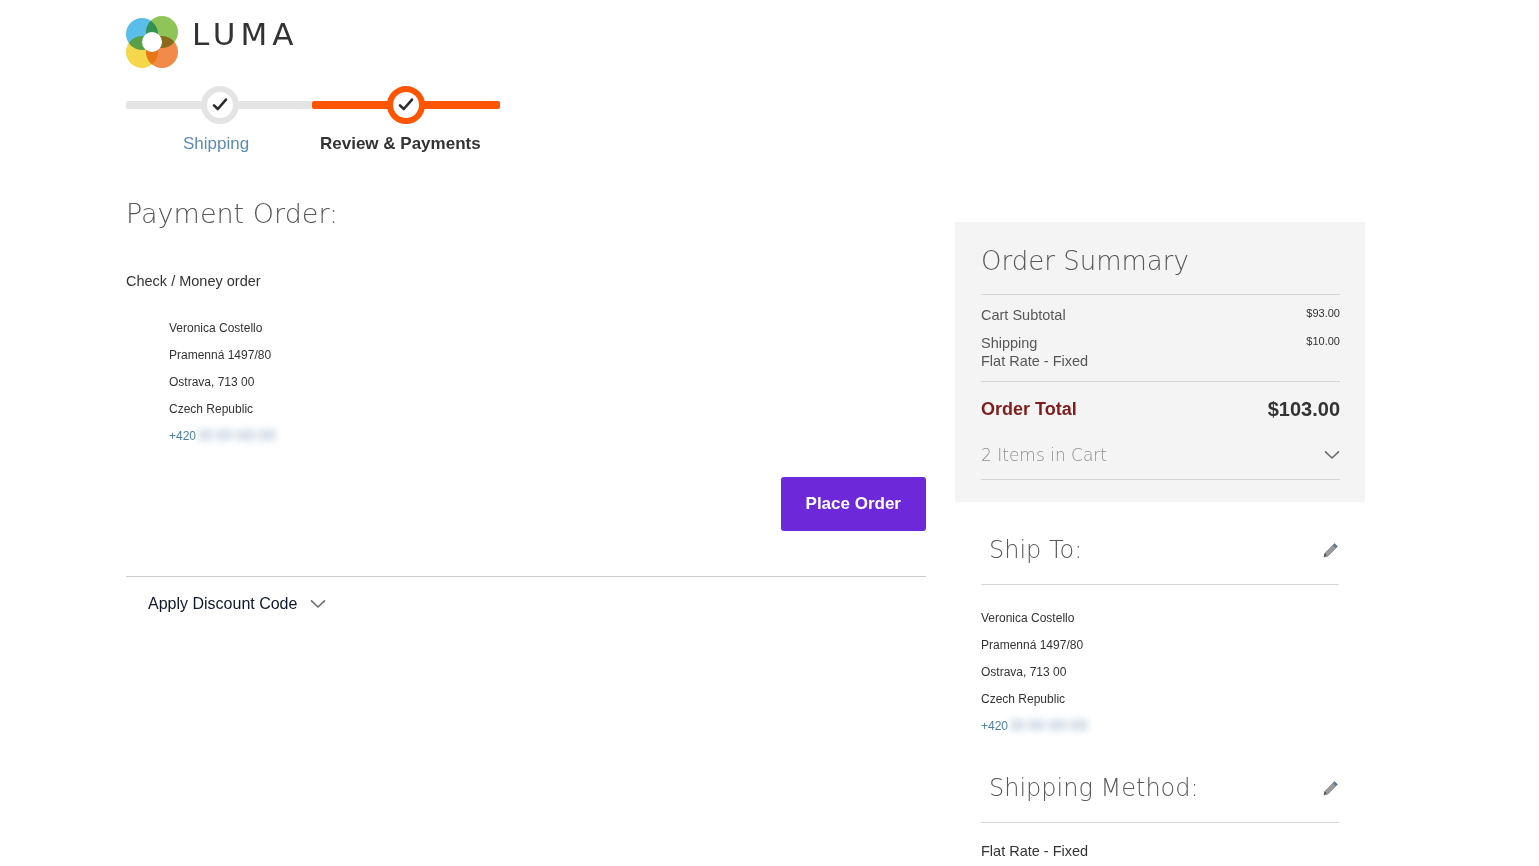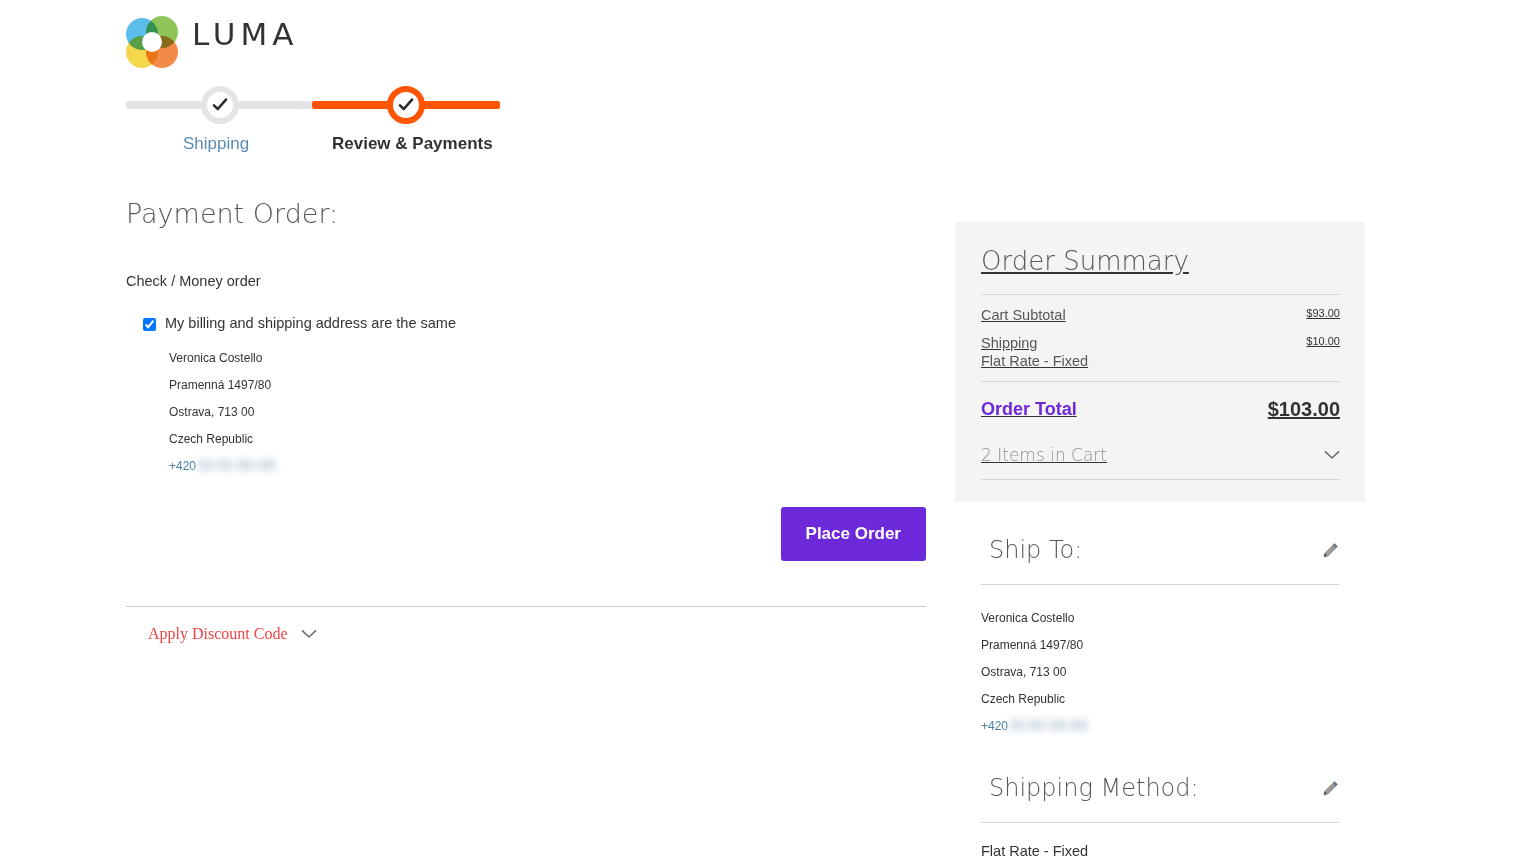--- a/index.html
+++ b/index.html
@@ -72,21 +72,21 @@
   .prog-step.done   { left: 75px;  border: 6px solid #e4e4e4; }
   .prog-step.active { left: 261px; border: 6px solid #ff5501; }
   .prog-check { width: 16px; height: 16px; display: block; }
   .prog-label {
     position: absolute;
     top: 46px;
     font-size: 17px;
     white-space: nowrap;
   }
   .prog-label.shipping { left: 57px; color: #5b8cb3; font-weight: 400; }
-  .prog-label.review   { left: 194px; color: #333333; font-weight: bold; margin-left: 12px; }
+  .prog-label.review   { left: 194px; color: #333333; font-weight: bold; }
 
   
   .main-col { position: absolute; left: 126px; top: 198px; width: 800px; }
   .page-title {
     font-size: 27px;
     font-weight: 300;
     color: #575757;
     margin: 0 0 44px 0;
     font-family: "DejaVu Sans", sans-serif;
   }
@@ -121,43 +121,42 @@
     font-weight: bold;
     padding: 17px 25px;
     cursor: pointer;
     font-family: "Liberation Sans", sans-serif;
   }
 
   .divider { height: 1px; background: #cccccc; margin-top: 45px; }
 
   .discount-row { display: flex; align-items: center; margin-top: 18px; margin-left: 22px; }
   .discount-link {
-    font-size: 16px; color: #ef4444; text-decoration: none; cursor: pointer; font-family: Liberation Serif, serif;
+    font-size: 16px; color: #0f172a; text-decoration: none; cursor: pointer;
   }
   .chev { width: 16px; height: 10px; margin-left: 13px; display: block; }
 
   
   .side-col { position: absolute; left: 955px; top: 222px; width: 410px; }
   .summary-panel {
     background: #f4f4f4;
     padding: 24px 25px 22px 26px;
-    text-decoration: underline;
   }
   .summary-title {
     font-size: 26px; font-weight: 300; color: #575757;
     margin: 0 0 18px 0;
     font-family: "DejaVu Sans", sans-serif;
   }
   .sum-rule { height: 1px; background: #d6d6d6; }
   .sum-row { display: flex; justify-content: space-between; align-items: flex-start; padding: 12px 0 0 0; }
   .sum-label { font-size: 14.5px; color: #575757; }
   .sum-value { font-size: 11px; color: #333333; }
   .sum-sub { font-size: 14.5px; color: #575757; margin-top: 2px; padding-bottom: 12px; }
   .sum-total-row { display: flex; justify-content: space-between; align-items: center; padding: 16px 0 18px 0; }
-  .sum-total-label { font-size: 18px; font-weight: bold; color: #6d28d9; }
+  .sum-total-label { font-size: 18px; font-weight: bold; color: #7f1d1d; }
   .sum-total-value { font-size: 20px; font-weight: bold; color: #333333; }
   .items-row { display: flex; justify-content: space-between; align-items: center; padding: 6px 0 14px 0; cursor: pointer; }
   .items-label { font-size: 17px; color: #8e8e8e; font-weight: 300; font-family: "DejaVu Sans", sans-serif; }
 
   .side-sec { margin-top: 26px; padding: 0 26px 0 26px; }
   .side-sec-head { display: flex; justify-content: space-between; align-items: center; }
   .side-sec-title {
     font-size: 24px; font-weight: 300; color: #575757;
     margin: 8px; font-family: "DejaVu Sans", sans-serif;
   }
@@ -201,24 +200,20 @@
     <div class="prog-label shipping">Shipping</div>
     <div class="prog-label review">Review &amp; Payments</div>
   </div>
 
   <div class="main-col">
     <h1 class="page-title">Payment Order:</h1>
 
     <p class="pay-method-name">Check / Money order</p>
 
     <div class="billing-block">
-      <div class="check-row">
-        <input type="checkbox" checked="" style="">
-        <span class="check-label">My billing and shipping address are the same</span>
-      </div>
       <div class="addr-line">Veronica Costello</div>
       <div class="addr-line">Pramenná 1497/80</div>
       <div class="addr-line">Ostrava, 713 00</div>
       <div class="addr-line">Czech Republic</div>
       <div class="addr-line phone"><span>+420</span><span class="blur-phone"></span></div>
     </div>
 
     <div class="place-order-wrap">
       <button class="place-order">Place Order</button>
     </div>

